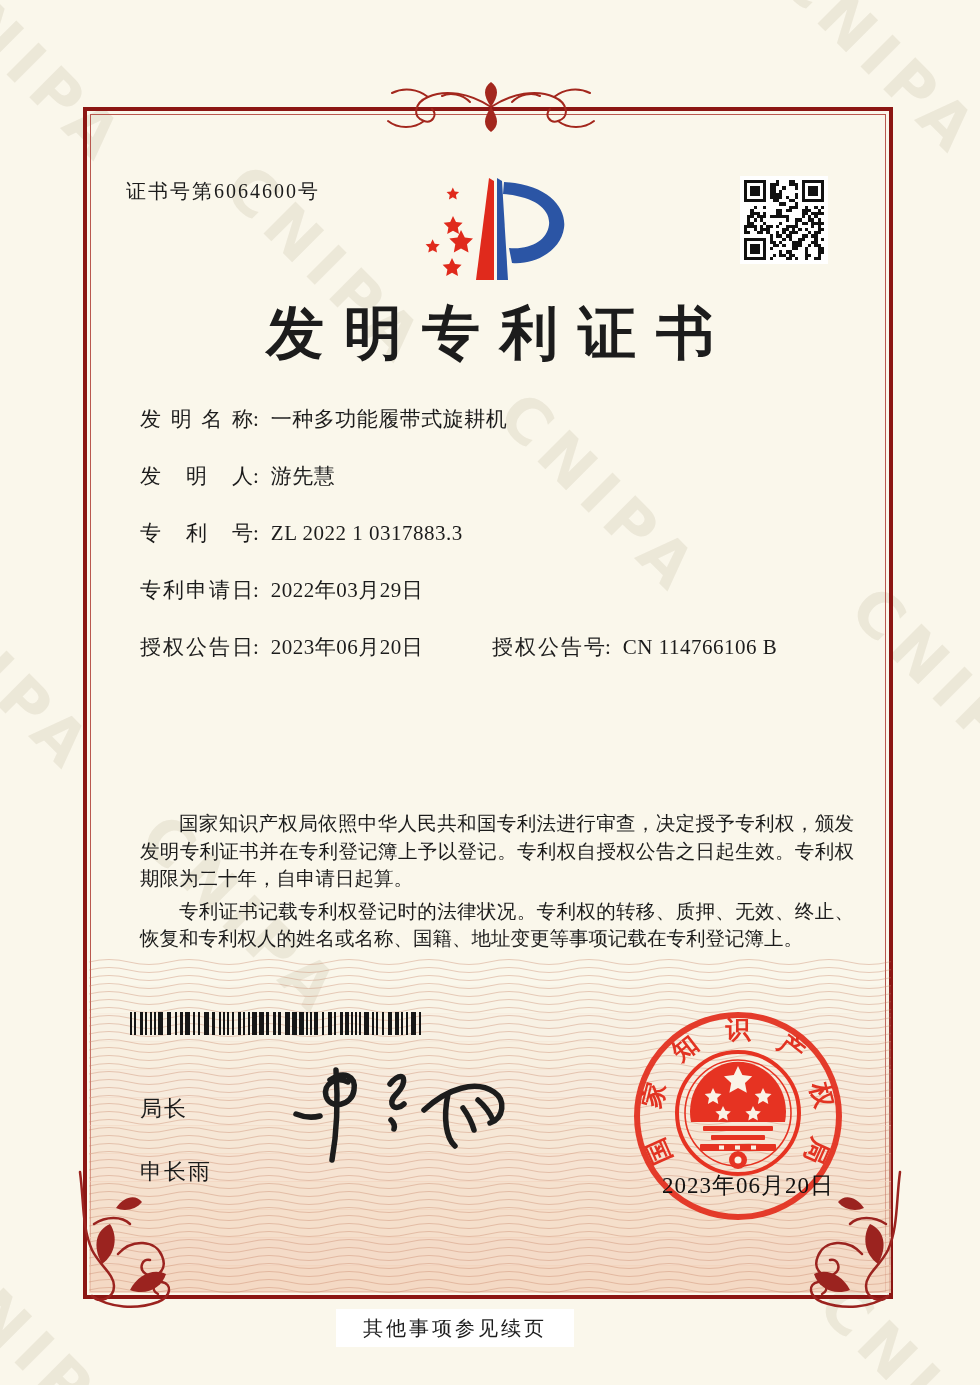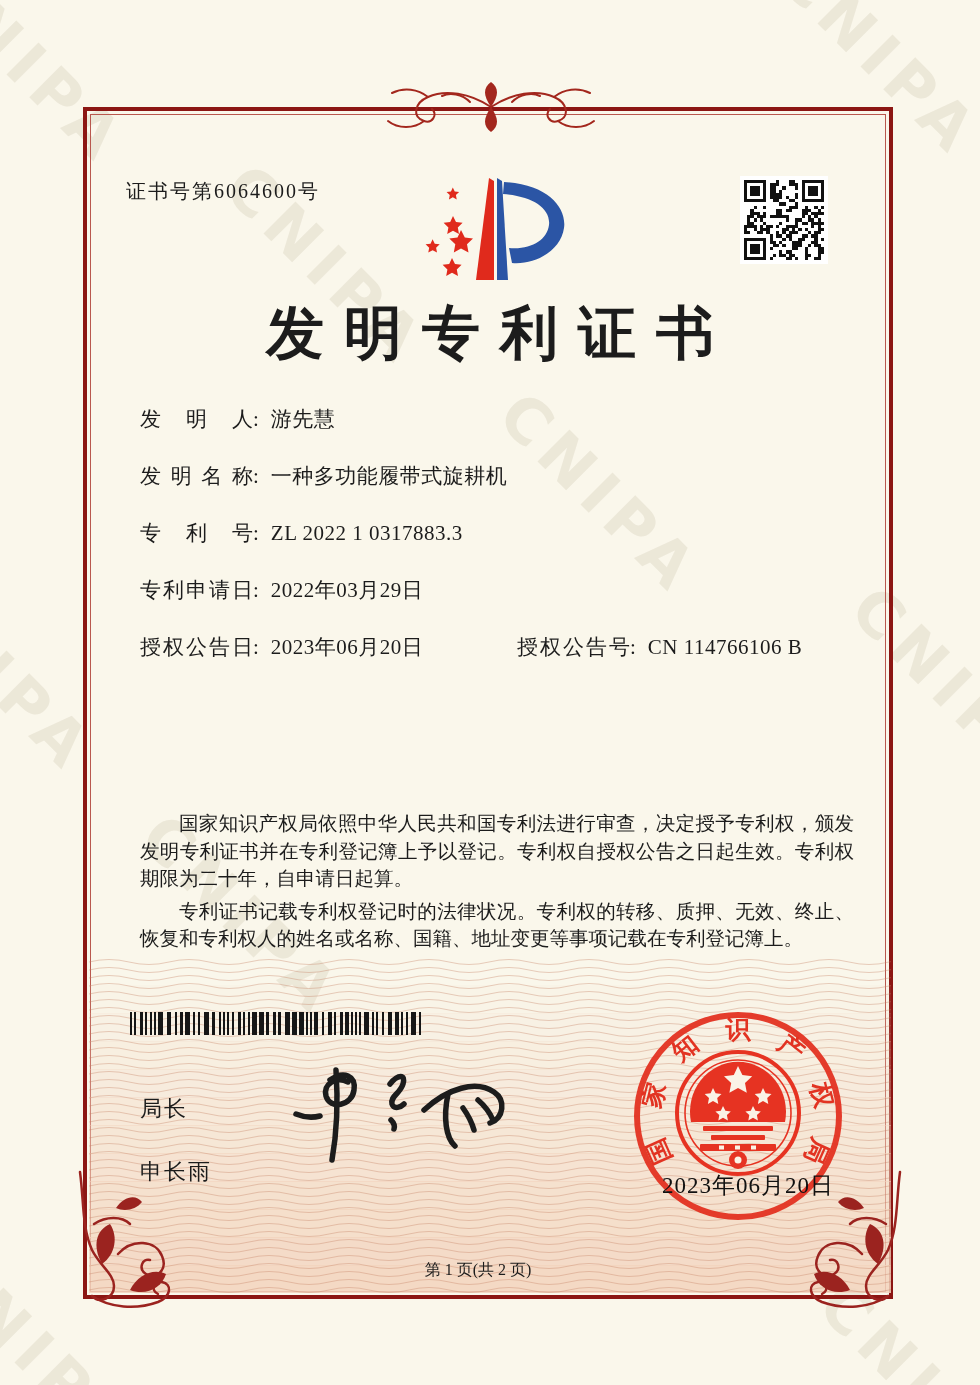--- a/index.html
+++ b/index.html
@@ -39,21 +39,21 @@
   .title{
     position:absolute; left:0; top:295px; width:100%; text-align:center;
     font-size:58px; font-weight:bold; letter-spacing:20px; text-indent:20px;
   }
   
   .fields{position:absolute; left:140px; top:407px; width:716px; font-size:21px;}
   .frow{margin-bottom:33px; line-height:24px; position:relative; white-space:nowrap;}
   .flabel{display:inline-block; width:113px; text-align:justify; text-align-last:justify; vertical-align:top;}
   .fcolon{display:inline-block; margin-right:12px;}
   .fvalue{letter-spacing:0.5px;}
-  .pair2{position:absolute; left:377px; top:0;}
+  .pair2{position:absolute; left:352px; top:0;}
   
   .body-text{position:absolute; left:140px; top:810px; width:714px; font-size:19.5px; line-height:27.5px; text-align:justify;}
   .body-text p{margin:0 0 5px 0; text-indent:2em;}
   
   .barcode{position:absolute; left:130px; top:1012px; width:298px; height:23px;}
   .signer-title{position:absolute; left:140px; top:1094px; font-family:Liberation Serif, serif; font-size:22px; letter-spacing:2px;}
   .signer-name{position:absolute; left:140px; top:1137px; font-family:"Liberation Sans","DejaVu Sans",sans-serif; font-size:22px; letter-spacing:2px;margin-top:20px;}
   .signature{position:absolute; left:278px; top:1036px;}
   
   .seal{position:absolute; left:634px; top:1012px; width:208px; height:208px;}
@@ -497,24 +497,24 @@
         <rect x="19" y="24" width="1" height="1" fill="#111"></rect>
         <rect x="22" y="24" width="1" height="1" fill="#111"></rect>
         <rect x="23" y="24" width="1" height="1" fill="#111"></rect>
       </svg>
   </div>
 
   <div class="title">发明专利证书</div>
 
   <div class="fields">
     <div class="frow">
-      <span class="flabel">发明人</span><span class="fcolon">:</span><span class="fvalue">游先慧</span>
+      <span class="flabel">发明名称</span><span class="fcolon">:</span><span class="fvalue">一种多功能履带式旋耕机</span>
     </div>
     <div class="frow">
-      <span class="flabel">发明名称</span><span class="fcolon">:</span><span class="fvalue">一种多功能履带式旋耕机</span>
+      <span class="flabel">发明人</span><span class="fcolon">:</span><span class="fvalue">游先慧</span>
     </div>
     <div class="frow">
       <span class="flabel">专利号</span><span class="fcolon">:</span><span class="fvalue">ZL 2022 1 0317883.3</span>
     </div>
     <div class="frow">
       <span class="flabel">专利申请日</span><span class="fcolon">:</span><span class="fvalue">2022年03月29日</span>
     </div>
     <div class="frow">
       <span class="flabel">授权公告日</span><span class="fcolon">:</span><span class="fvalue">2023年06月20日</span>
       <span class="pair2">
@@ -630,15 +630,17 @@
         <rect x="46" y="97.5" width="5" height="4"></rect>
           <rect x="62" y="97.5" width="5" height="4"></rect>
           <rect x="78" y="97.5" width="5" height="4"></rect>
       </g>
       <circle cx="65" cy="112" r="9" fill="#e63322"></circle>
       <circle cx="65" cy="112" r="3.5" fill="#faf3e6"></circle>
     </svg>
     <div class="seal-date">2023年06月20日</div>
   </div>
 
-  <div class="page-no">第 1 页(共 2 页)</div>
+  <div class="cont-box">
+    <div class="cont-note">其他事项参见续页</div>
+  </div>
 
 </div>
 
 </body></html>

